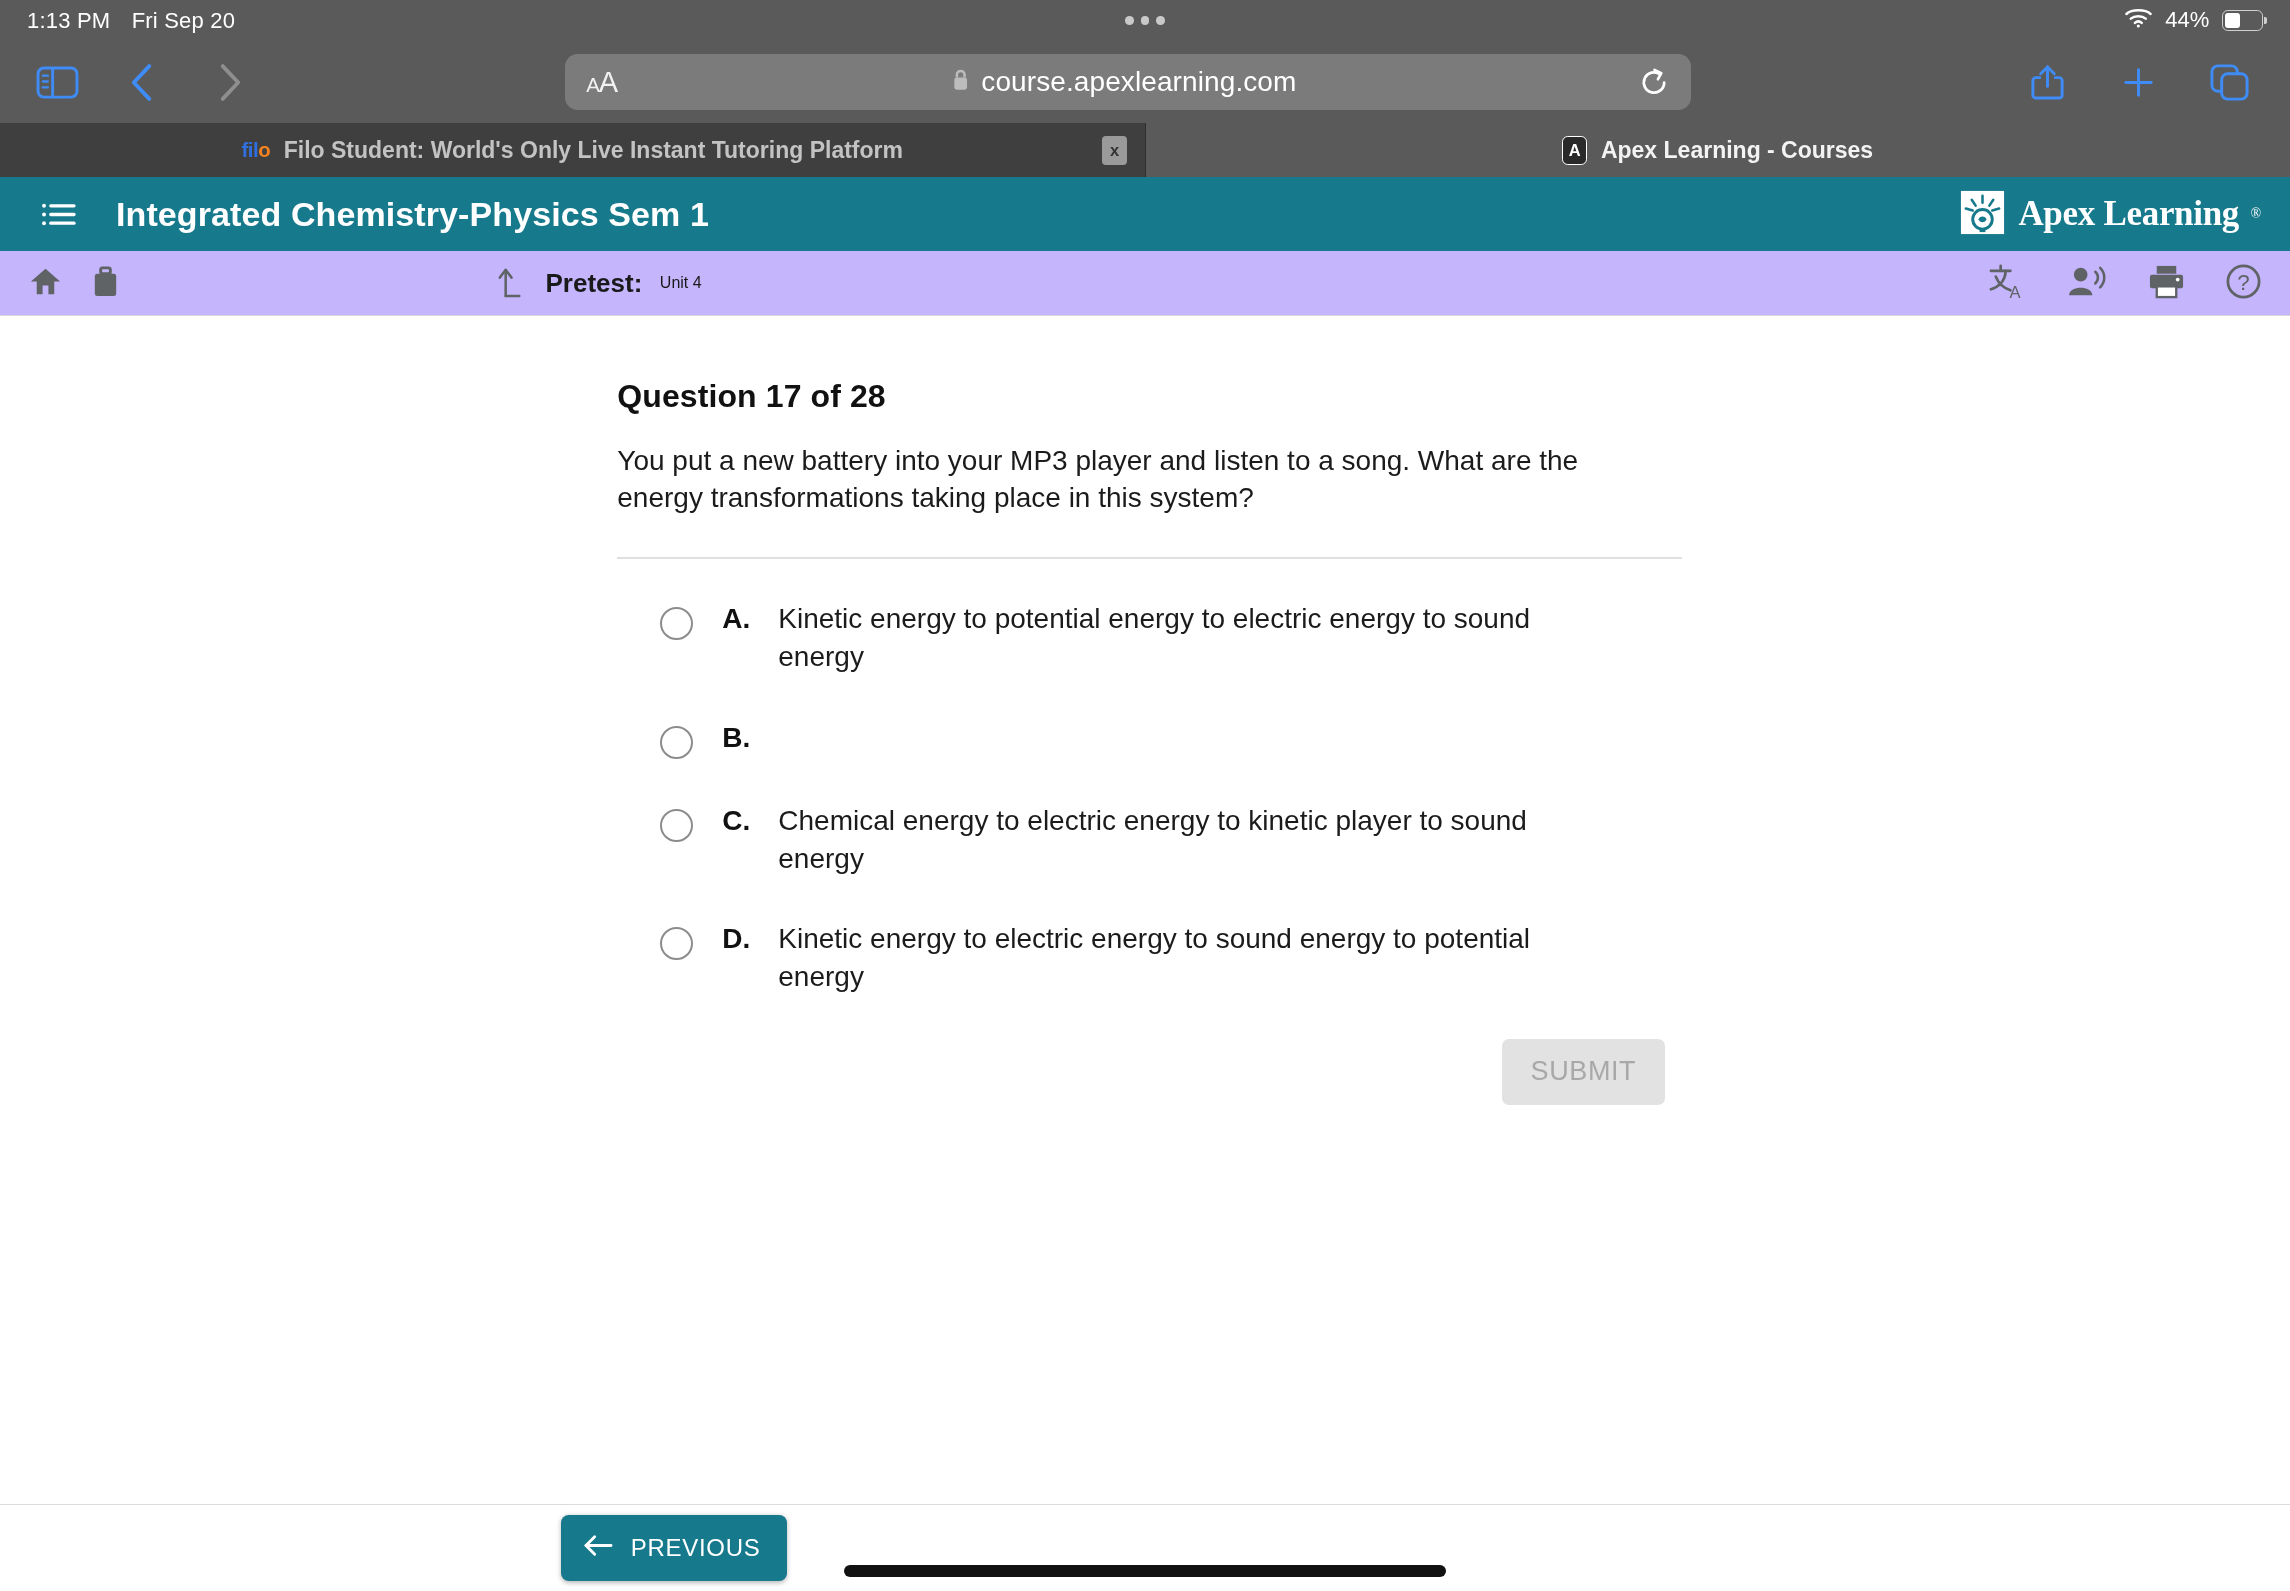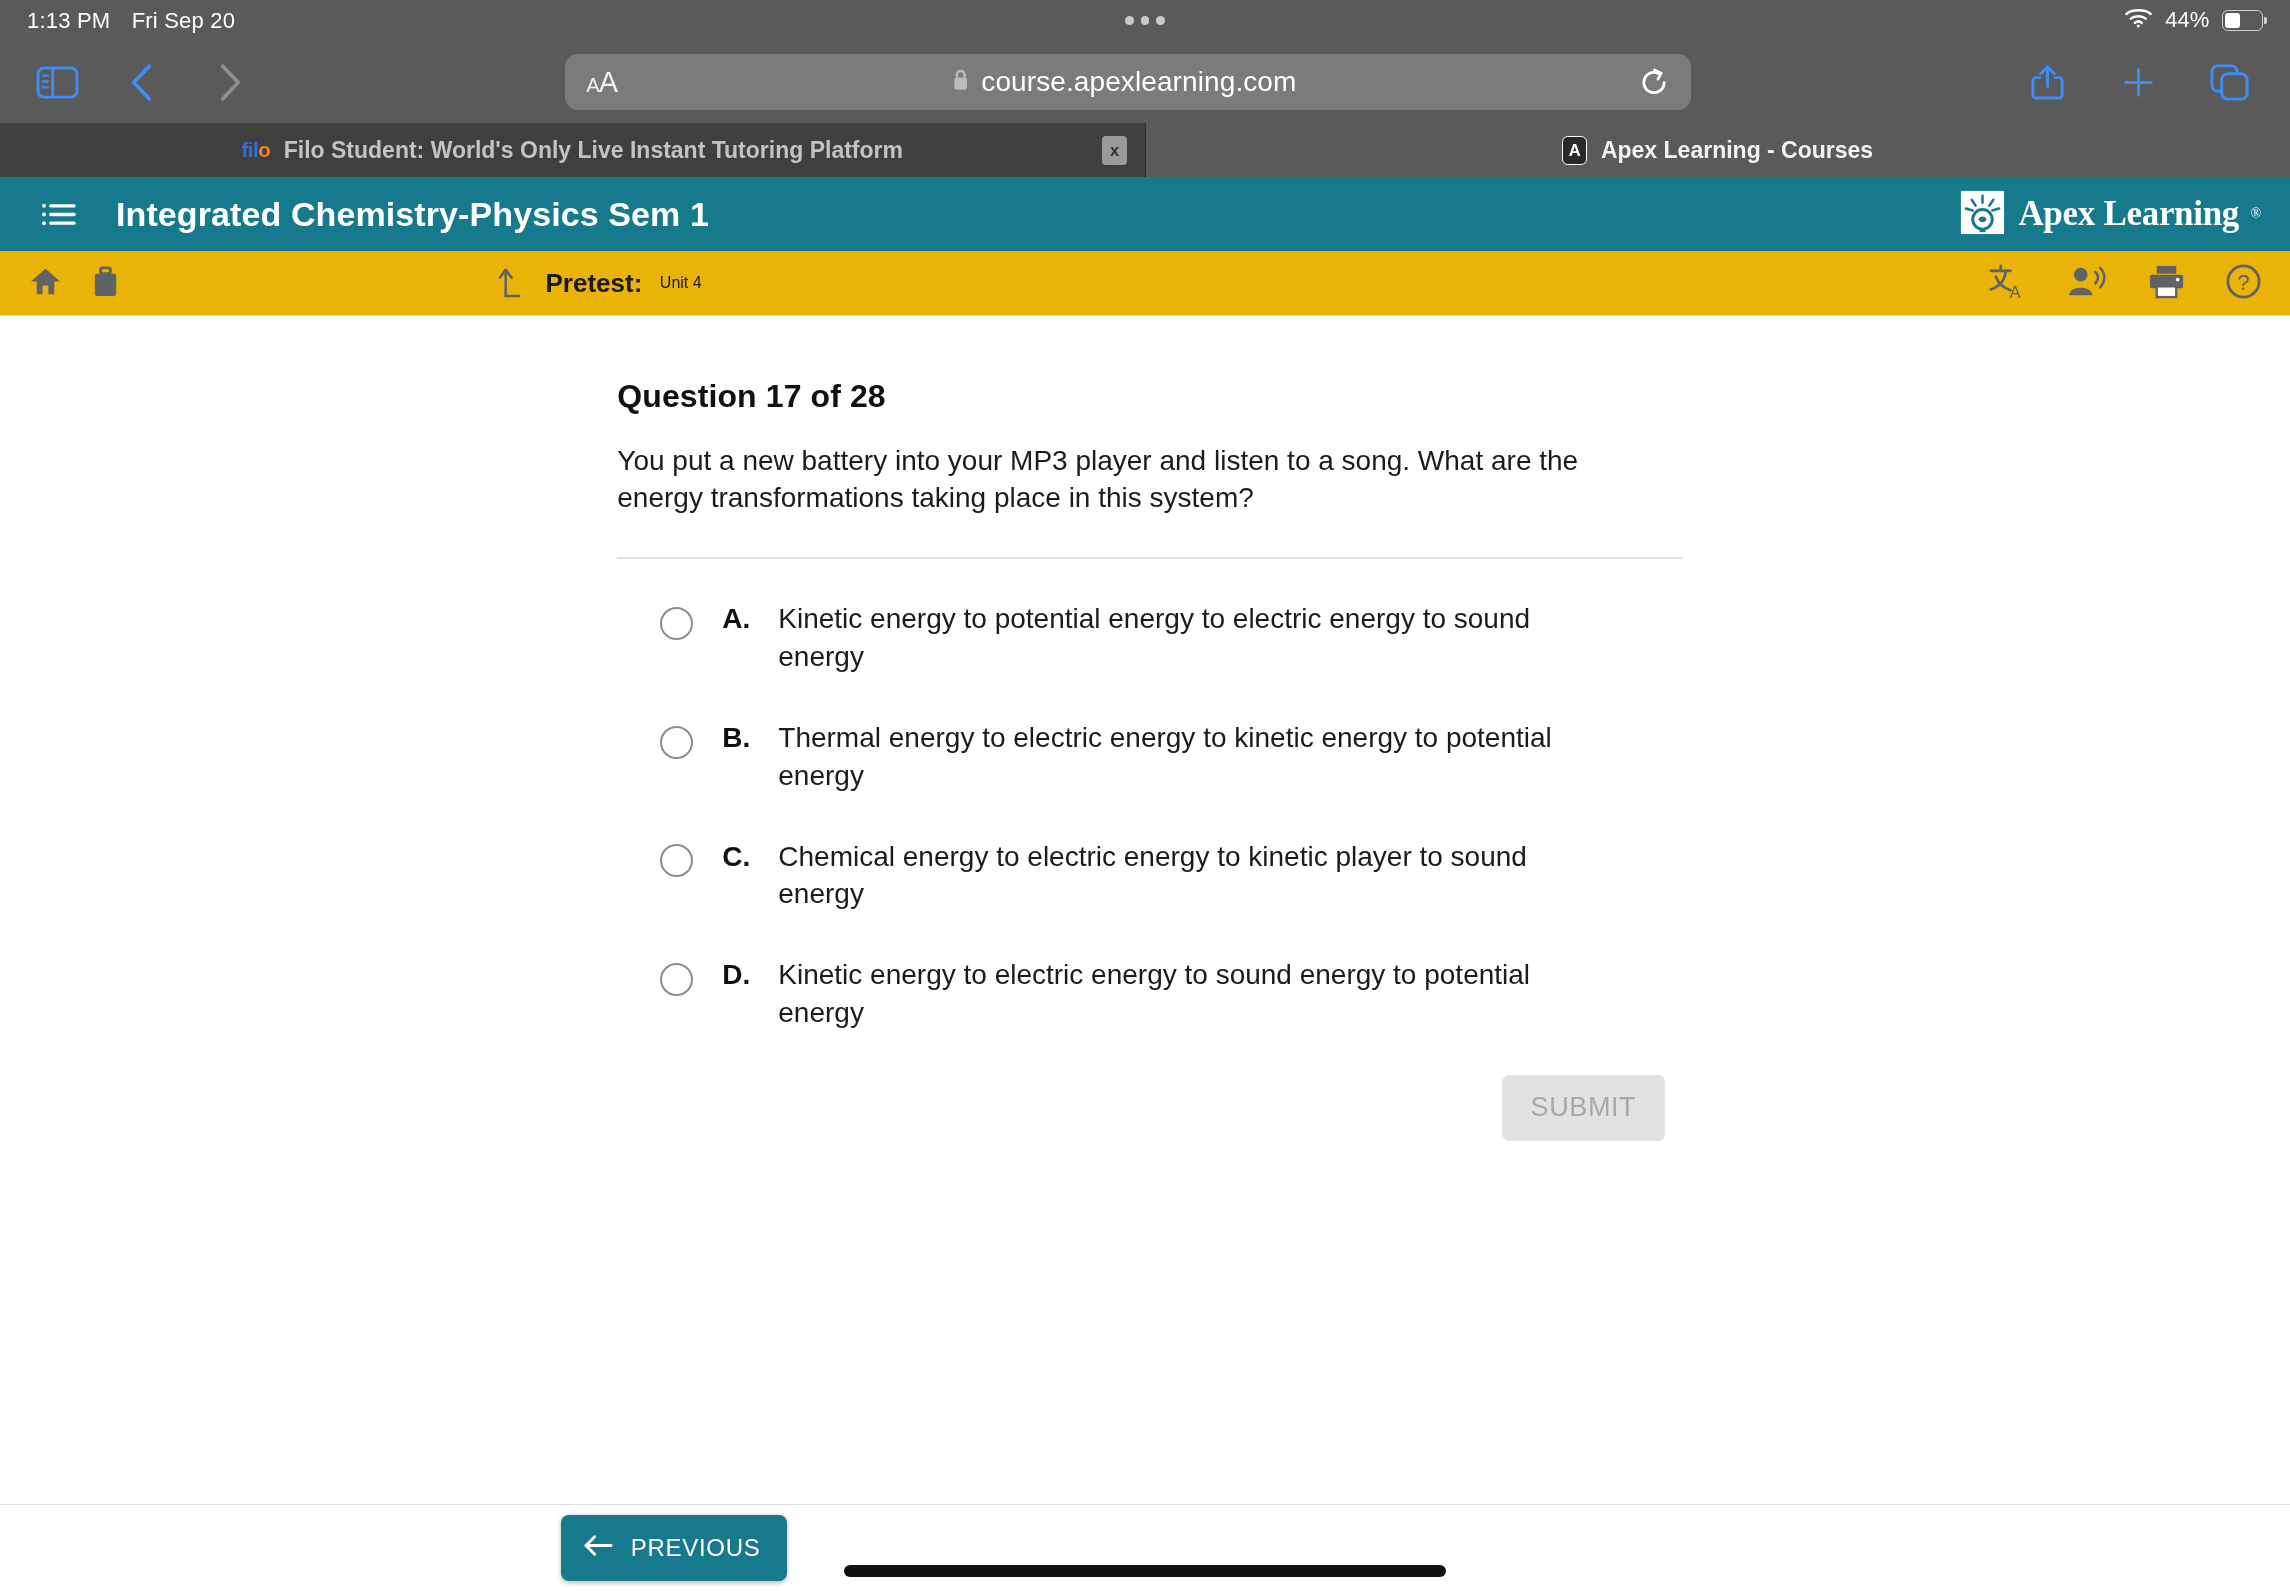--- a/index.html
+++ b/index.html
@@ -190,21 +190,21 @@
     align-items: center;
     gap: 11.6px;
     color: #ffffff;
     font-family: Liberation Serif, serif;
   }
   .apex-brand .word { font-size: 35px; font-weight: 600; letter-spacing: -0.3px; }
   .apex-brand .reg { font-size: 13.6px; vertical-align: super; }
 
   .subbar {
     flex: 0 0 65px;
-    background: #eab308;
+    background: #c4b5fd;
     border-bottom: 1px solid #d8d8d8;
     display: flex;
     align-items: center;
     padding: 0 27px;
     position: relative;
   }
   .subbar-left { display: flex; align-items: center; gap: 25px; color: #5f6366; }
   .subbar-center {
     position: absolute;
     left: 0; right: 0;
@@ -556,21 +556,20 @@
 
         <div class="choices">
           <div class="choice">
             <span class="radio"></span>
             <span class="choice-letter">A.</span>
             <span class="choice-text">Kinetic energy to potential energy to electric energy to sound energy</span>
           </div>
           <div class="choice">
             <span class="radio"></span>
             <span class="choice-letter">B.</span>
-            <span class="choice-text">Thermal energy to electric energy to kinetic energy to potential energy</span>
           </div>
           <div class="choice">
             <span class="radio"></span>
             <span class="choice-letter">C.</span>
             <span class="choice-text">Chemical energy to electric energy to kinetic player to sound energy</span>
           </div>
           <div class="choice">
             <span class="radio"></span>
             <span class="choice-letter">D.</span>
             <span class="choice-text">Kinetic energy to electric energy to sound energy to potential energy</span>

